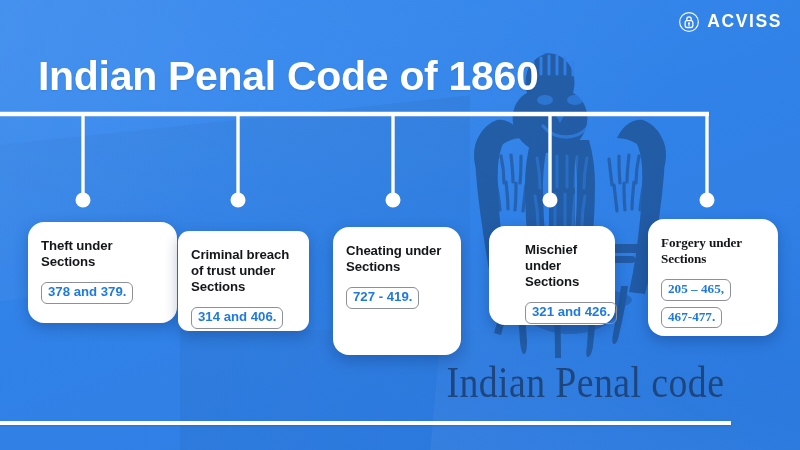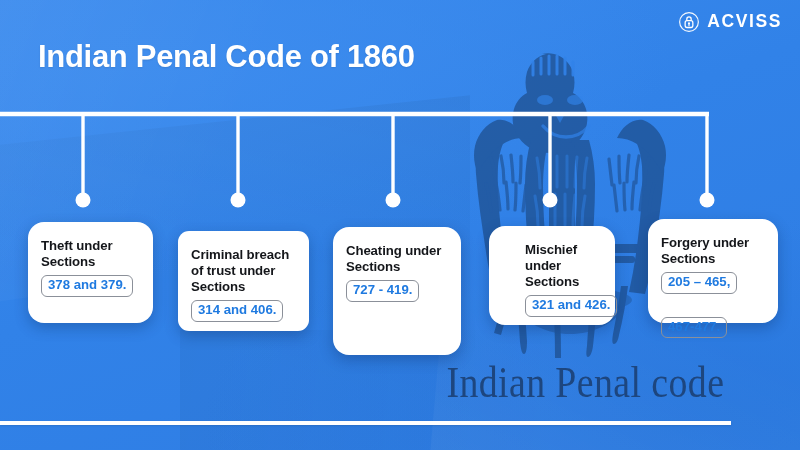--- a/index.html
+++ b/index.html
@@ -49,23 +49,23 @@
     display:flex; align-items:center; gap:7px;justify-content:space-between;
   }
   #logo .mark { width:22px; height:22px; flex:0 0 auto; }
   #logo .wordmark {
     color:#ffffff; font-size:17.5px; font-weight:bold;
     letter-spacing:1.6px; line-height:1;
   }
 
   
   #title {
-    position:absolute; left:38px; top:40px;
+    position:absolute; left:38px; top:54px;
     color:#ffffff;
-    font-size:31px;
+    font-size:41px;
     font-weight:bold;
     letter-spacing:-0.3px;
     line-height:1.1;
     text-shadow:0 1px 2px rgba(0,0,0,.10);
     white-space:nowrap;
   }
 
   
   #rail { position:absolute; left:0; top:0; width:800px; height:450px; pointer-events:none; }
 
@@ -79,31 +79,31 @@
   }
   .card .head {
     color:#14161a;
     font-weight:bold;
     font-size:13.2px;
     line-height:1.22;
     letter-spacing:-0.1px;
   }
   .pill {
     display:inline-block;
-    margin-top:5px;
+    margin-top:12px;
     padding:1px 6px 2px 6px;
     border:1.3px solid #8b9099;
     border-radius:6px;
     color:#1f7ae0;
     font-weight:bold;
     font-size:13.2px;
     line-height:1.25;
     white-space:nowrap;
   }
-  .pill + .pill { margin-top:23px; }
+  .pill + .pill { margin-top:6px; }
 
   
   #footer-word {
     position:absolute;
     left:420px; top:360px;
     width:330px;
     text-align:center;
     font-family:"Liberation Serif", serif;
     font-size:45px;
     font-weight:normal;
@@ -206,41 +206,41 @@
     </g>
     <g fill="#ffffff">
       <circle cx="83" cy="200" r="7.5"></circle>
       <circle cx="238" cy="200" r="7.5"></circle>
       <circle cx="393" cy="200" r="7.5"></circle>
       <circle cx="550" cy="200" r="7.5"></circle>
       <circle cx="707" cy="200" r="7.5"></circle>
     </g>
   </svg>
 
-  <div class="card" style="left:28px; top:222px; width:125px; height:101px;">
+  <div class="card" style="left:28px; top:222px; width:149px; height:101px;">
     <div class="head">Theft under Sections</div>
     <span class="pill">378 and 379.</span>
   </div>
 
   <div class="card" style="left:178px; top:231px; width:131px; height:100px;border-radius:11px;">
     <div class="head">Criminal breach of trust under Sections</div>
     <span class="pill">314 and 406.</span>
   </div>
 
   <div class="card" style="left:333px; top:227px; width:128px; height:128px;">
     <div class="head">Cheating under Sections</div>
     <span class="pill">727 - 419.</span>
   </div>
 
   <div class="card" style="left:489px; top:226px; width:126px; height:99px;padding-left:36px;">
     <div class="head">Mischief under Sections</div>
     <span class="pill">321 and 426.</span>
   </div>
 
-  <div class="card" style="left:648px; top:219px; width:130px; height:104px;">
+  <div class="card" style="left:648px; top:219px; width:130px; height:117px;font-family:Liberation Serif, serif;">
     <div class="head">Forgery under Sections</div>
     <span class="pill">205 – 465,</span>
     <span class="pill">467-477.</span>
   </div>
 
   <div id="footer-word">Indian Penal code</div>
 
   <div id="bottom-rule"></div>
 
 </div>

